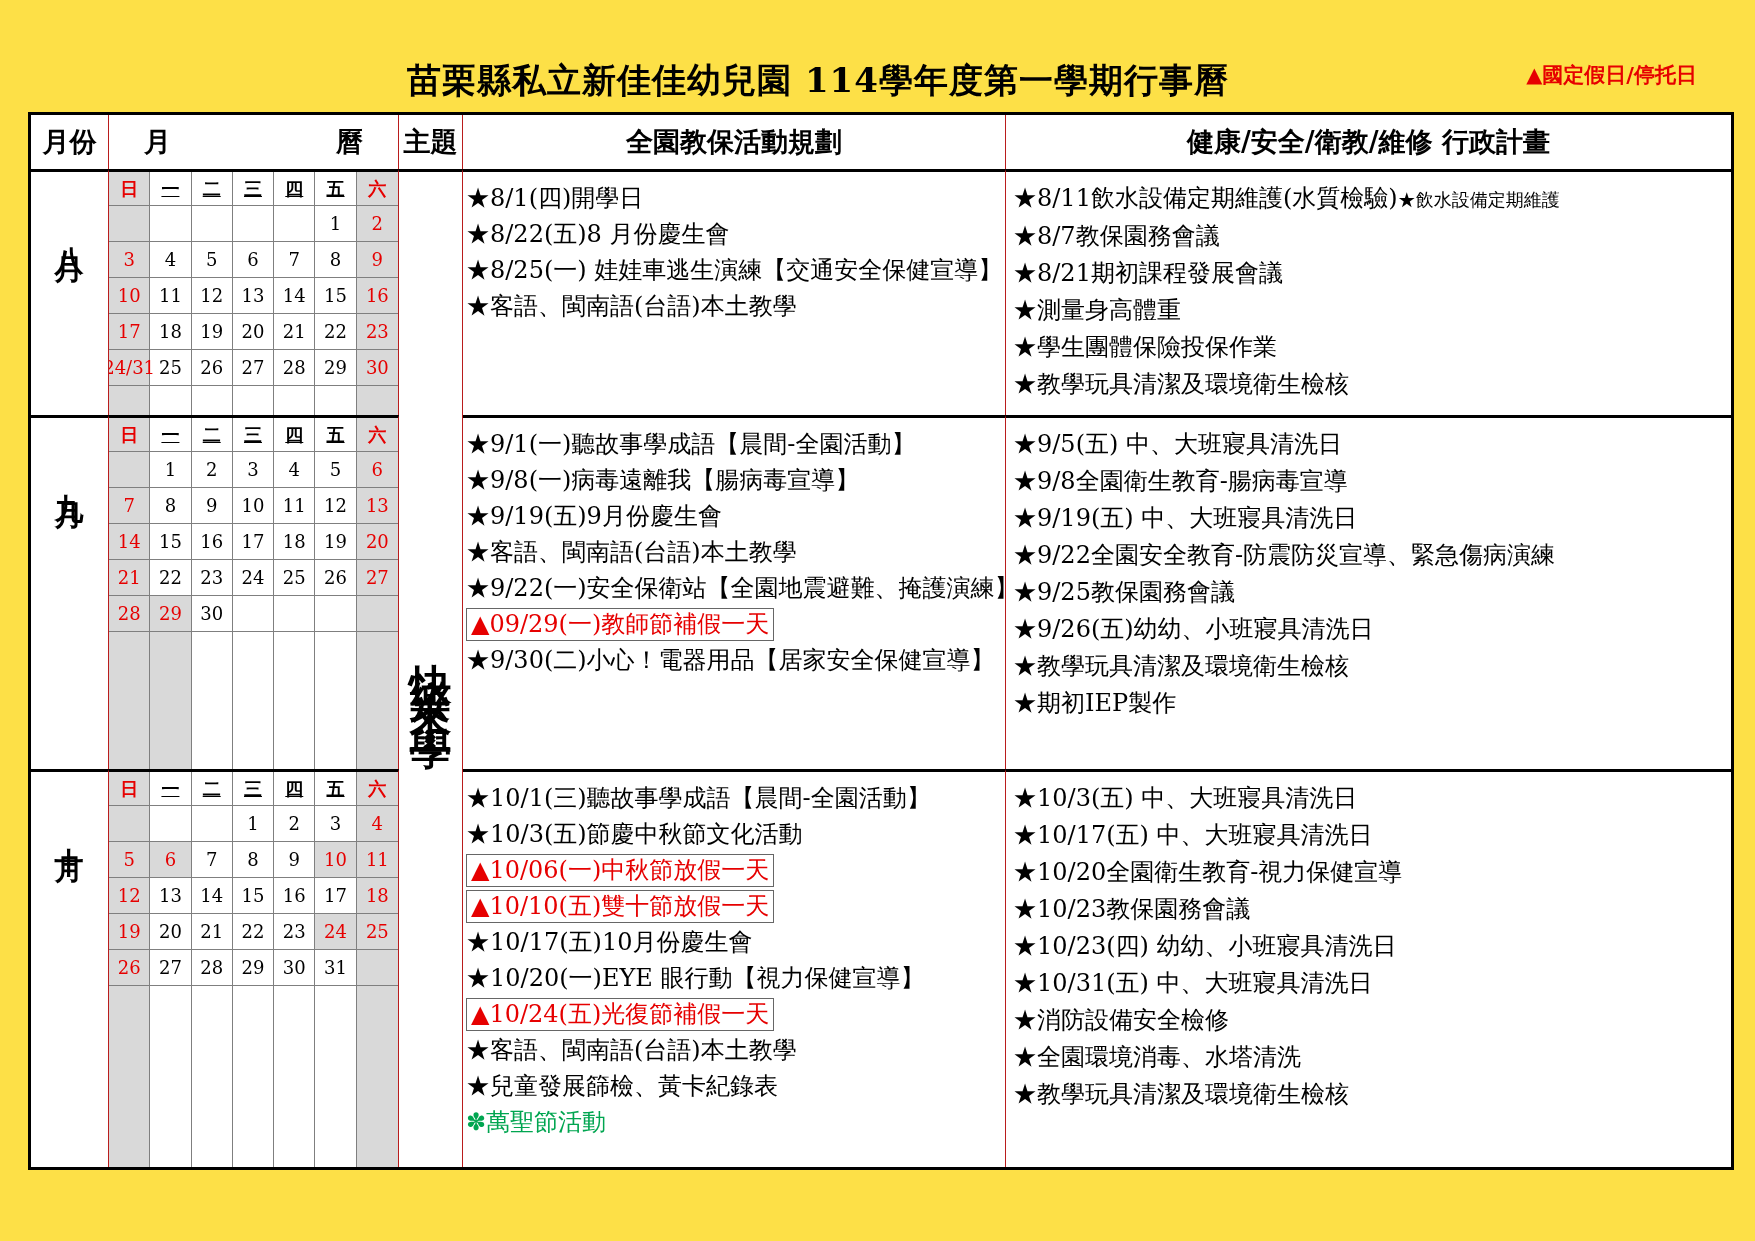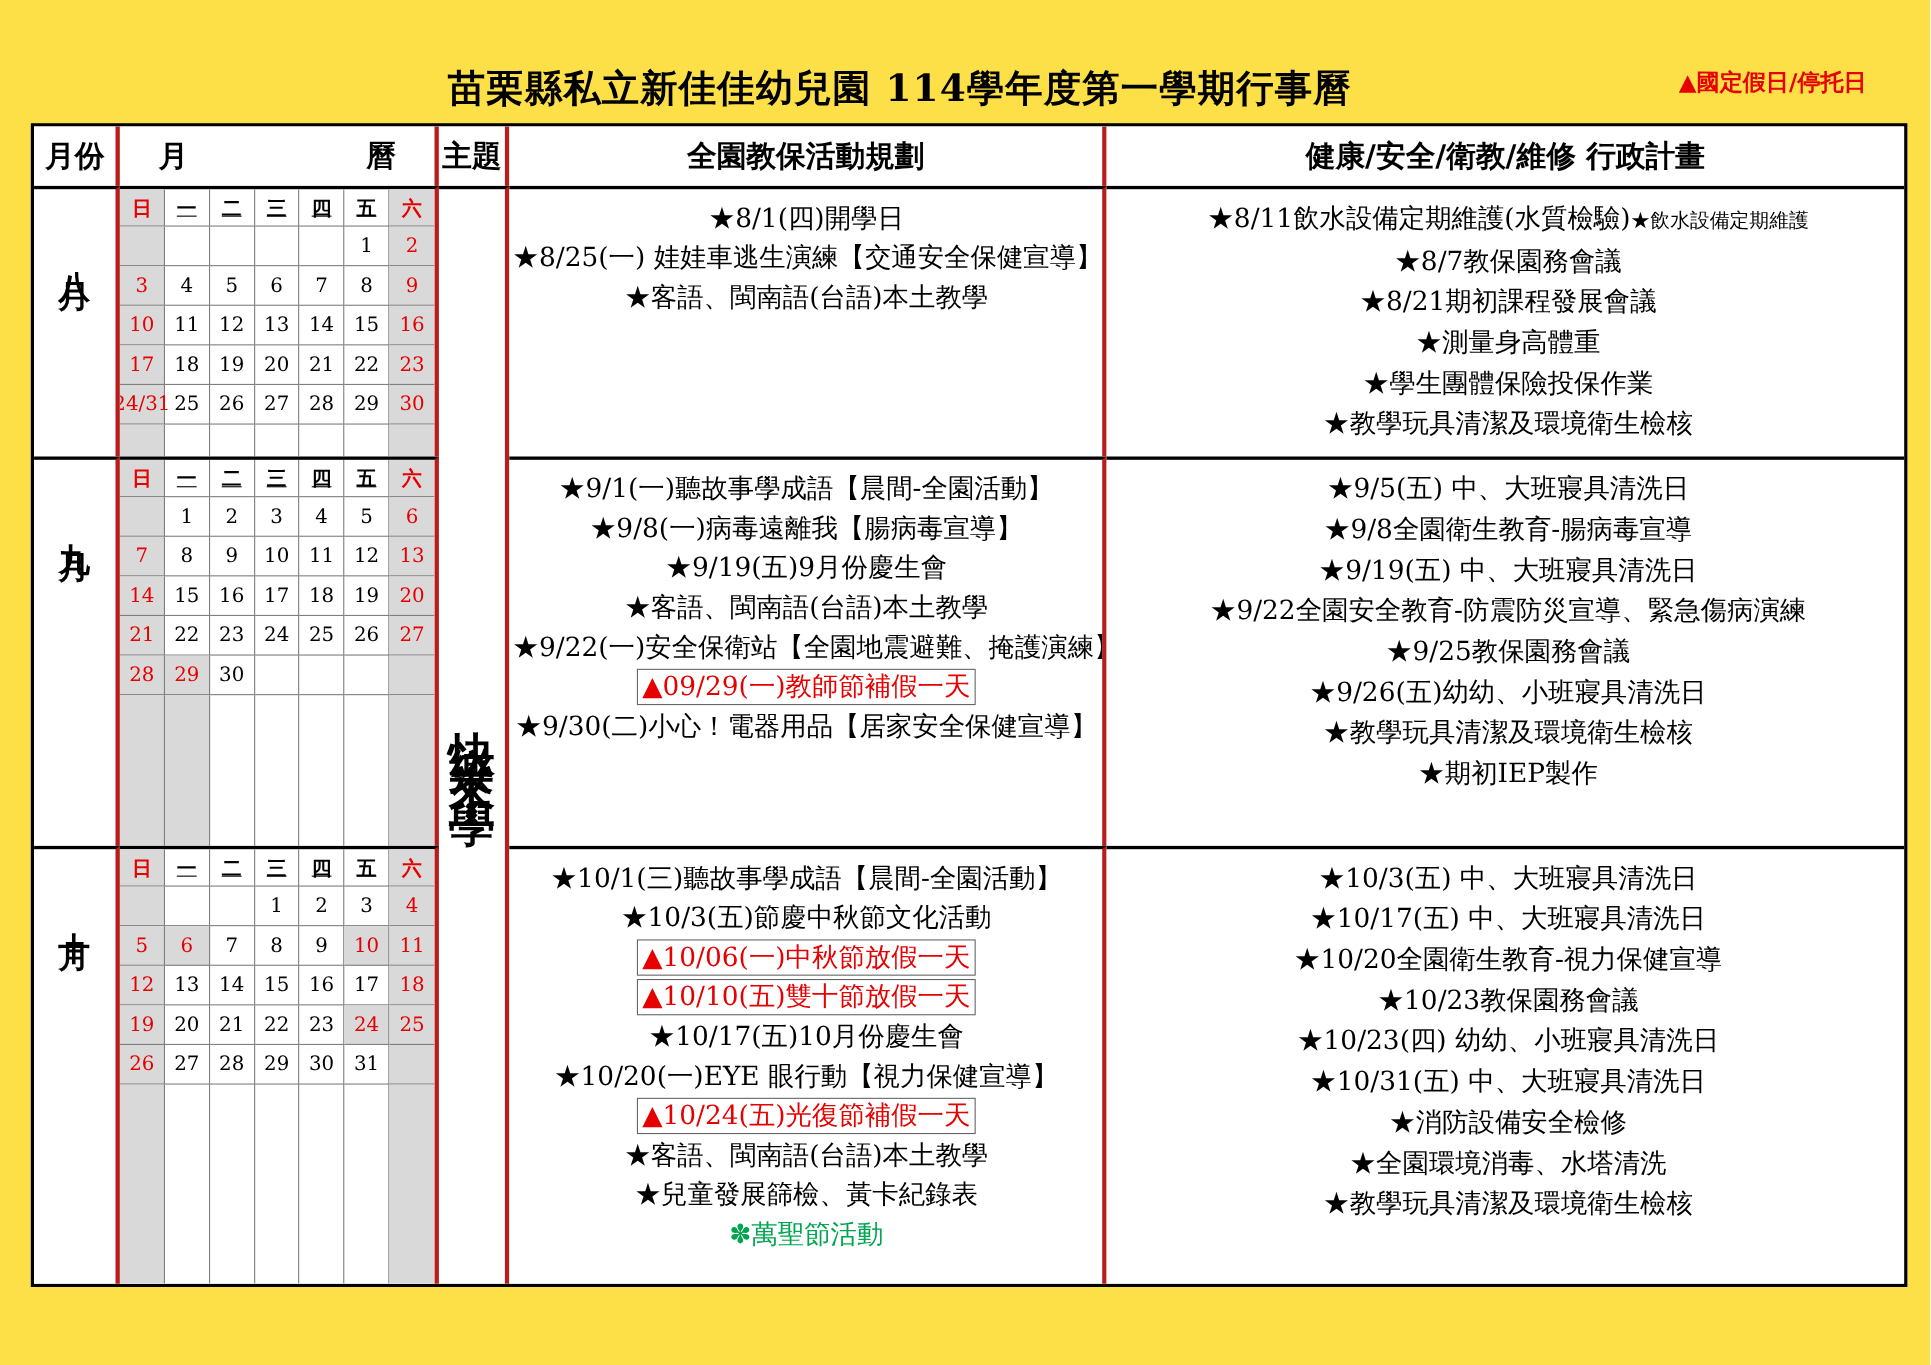--- a/index.html
+++ b/index.html
@@ -21,21 +21,21 @@
     position:absolute;top:61px;right:58px;font-size:21px;font-weight:bold;
     color:var(--red);white-space:nowrap;
   }
   .cal-table{
     position:absolute;left:28px;top:112px;width:1706px;height:1058px;
     box-sizing:border-box;border:3px solid #000;background:#fff;
     display:grid;
     grid-template-columns:78px 290px 64px 543px 1fr;
     grid-template-rows:54px 246px 354px 1fr;
   }
-  .cell{border-right:4px solid #b91c1c;box-sizing:border-box;min-width:0;min-height:0;overflow:hidden;background:#fff;}
+  .cell{border-right:1px solid #b91c1c;box-sizing:border-box;min-width:0;min-height:0;overflow:hidden;background:#fff;}
   .lastcol{border-right:none;}
   .sectop{border-top:3px solid #000;}
   .hdr{display:flex;align-items:center;justify-content:center;font-size:27px;font-weight:bold;white-space:nowrap;}
   .hdr-month{grid-area:1/1;}
   .hdr-cal{grid-area:1/2;justify-content:space-between;padding:0 35px;}
   .hdr-theme{grid-area:1/3;}
   .hdr-act{grid-area:1/4;}
   .hdr-adm{grid-area:1/5;}
   .theme-cell{grid-area:2/3/span 3/4;display:flex;align-items:center;justify-content:center;}
   .vert{writing-mode:vertical-rl;text-orientation:upright;}
@@ -50,21 +50,21 @@
     display:flex;align-items:center;justify-content:center;box-sizing:border-box;min-width:0;}
   .calgrid>.lastc{border-right:none;}
   .calgrid>.fill{border-bottom:none;}
   .wd{font-size:18px;font-weight:bold;}
   .wd:not(.red){text-decoration:underline;}
   .day{font-size:18px;}
   .gray{background:var(--gray);}
   .red{color:var(--red);}
   .act-cell{padding:8px 2px 0 3px;font-size:24px;}
   .adm-cell{padding:8px 2px 0 7px;font-size:24px;}
-  .line{line-height:36px;white-space:nowrap;text-align:center;}
+  .line{line-height:36px;white-space:nowrap;}
   .adm-cell .line{line-height:37px;}
   .hbox{display:inline-block;border:1px solid #666;padding:0 4px;line-height:31px;color:var(--red);}
   .green{color:var(--green);}
   .small{font-size:18px;}
 </style>
 </head>
 <body>
 
 <div class="page">
   <div class="title">苗栗縣私立新佳佳幼兒園 114學年度第一學期行事曆</div>
@@ -134,20 +134,21 @@
           <div class="fill"></div>
           <div class="fill"></div>
           <div class="fill"></div>
           <div class="fill"></div>
           <div class="fill"></div>
           <div class="fill gray lastc"></div>
         </div>
       </div>
       <div class="cell act-cell sectop" style="grid-area: 2 / 4;">
         <div class="line">★8/1(四)開學日</div>
+        <div class="line">★8/22(五)8 月份慶生會</div>
         <div class="line">★8/25(一) 娃娃車逃生演練【交通安全保健宣導】</div>
         <div class="line">★客語、閩南語(台語)本土教學</div>
       </div>
       <div class="cell adm-cell sectop lastcol" style="grid-area: 2 / 5;">
         <div class="line"><span>★8/11飲水設備定期維護(水質檢驗)</span><span class="small">★飲水設備定期維護</span></div>
         <div class="line"><span>★8/7教保園務會議</span></div>
         <div class="line"><span>★8/21期初課程發展會議</span></div>
         <div class="line"><span>★測量身高體重</span></div>
         <div class="line"><span>★學生團體保險投保作業</span></div>
         <div class="line"><span>★教學玩具清潔及環境衛生檢核</span></div>

